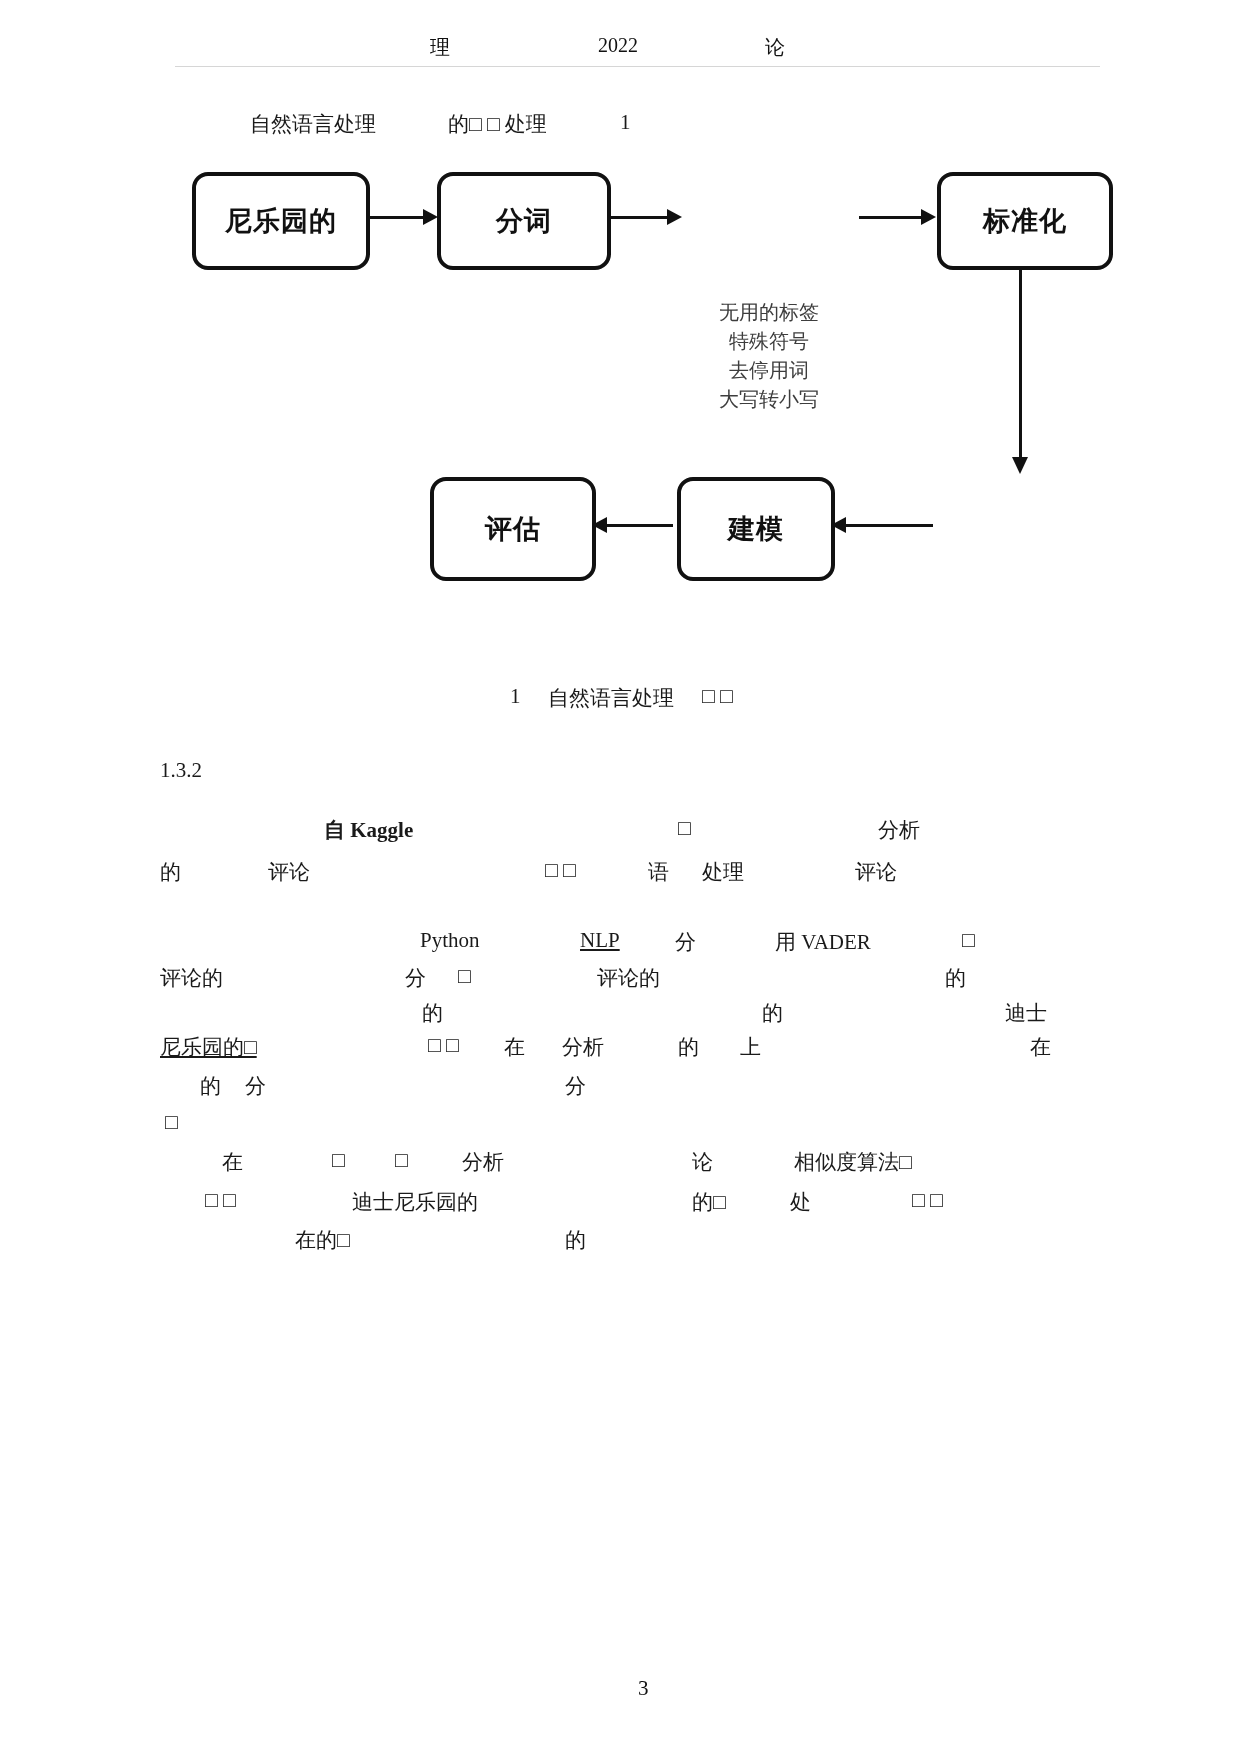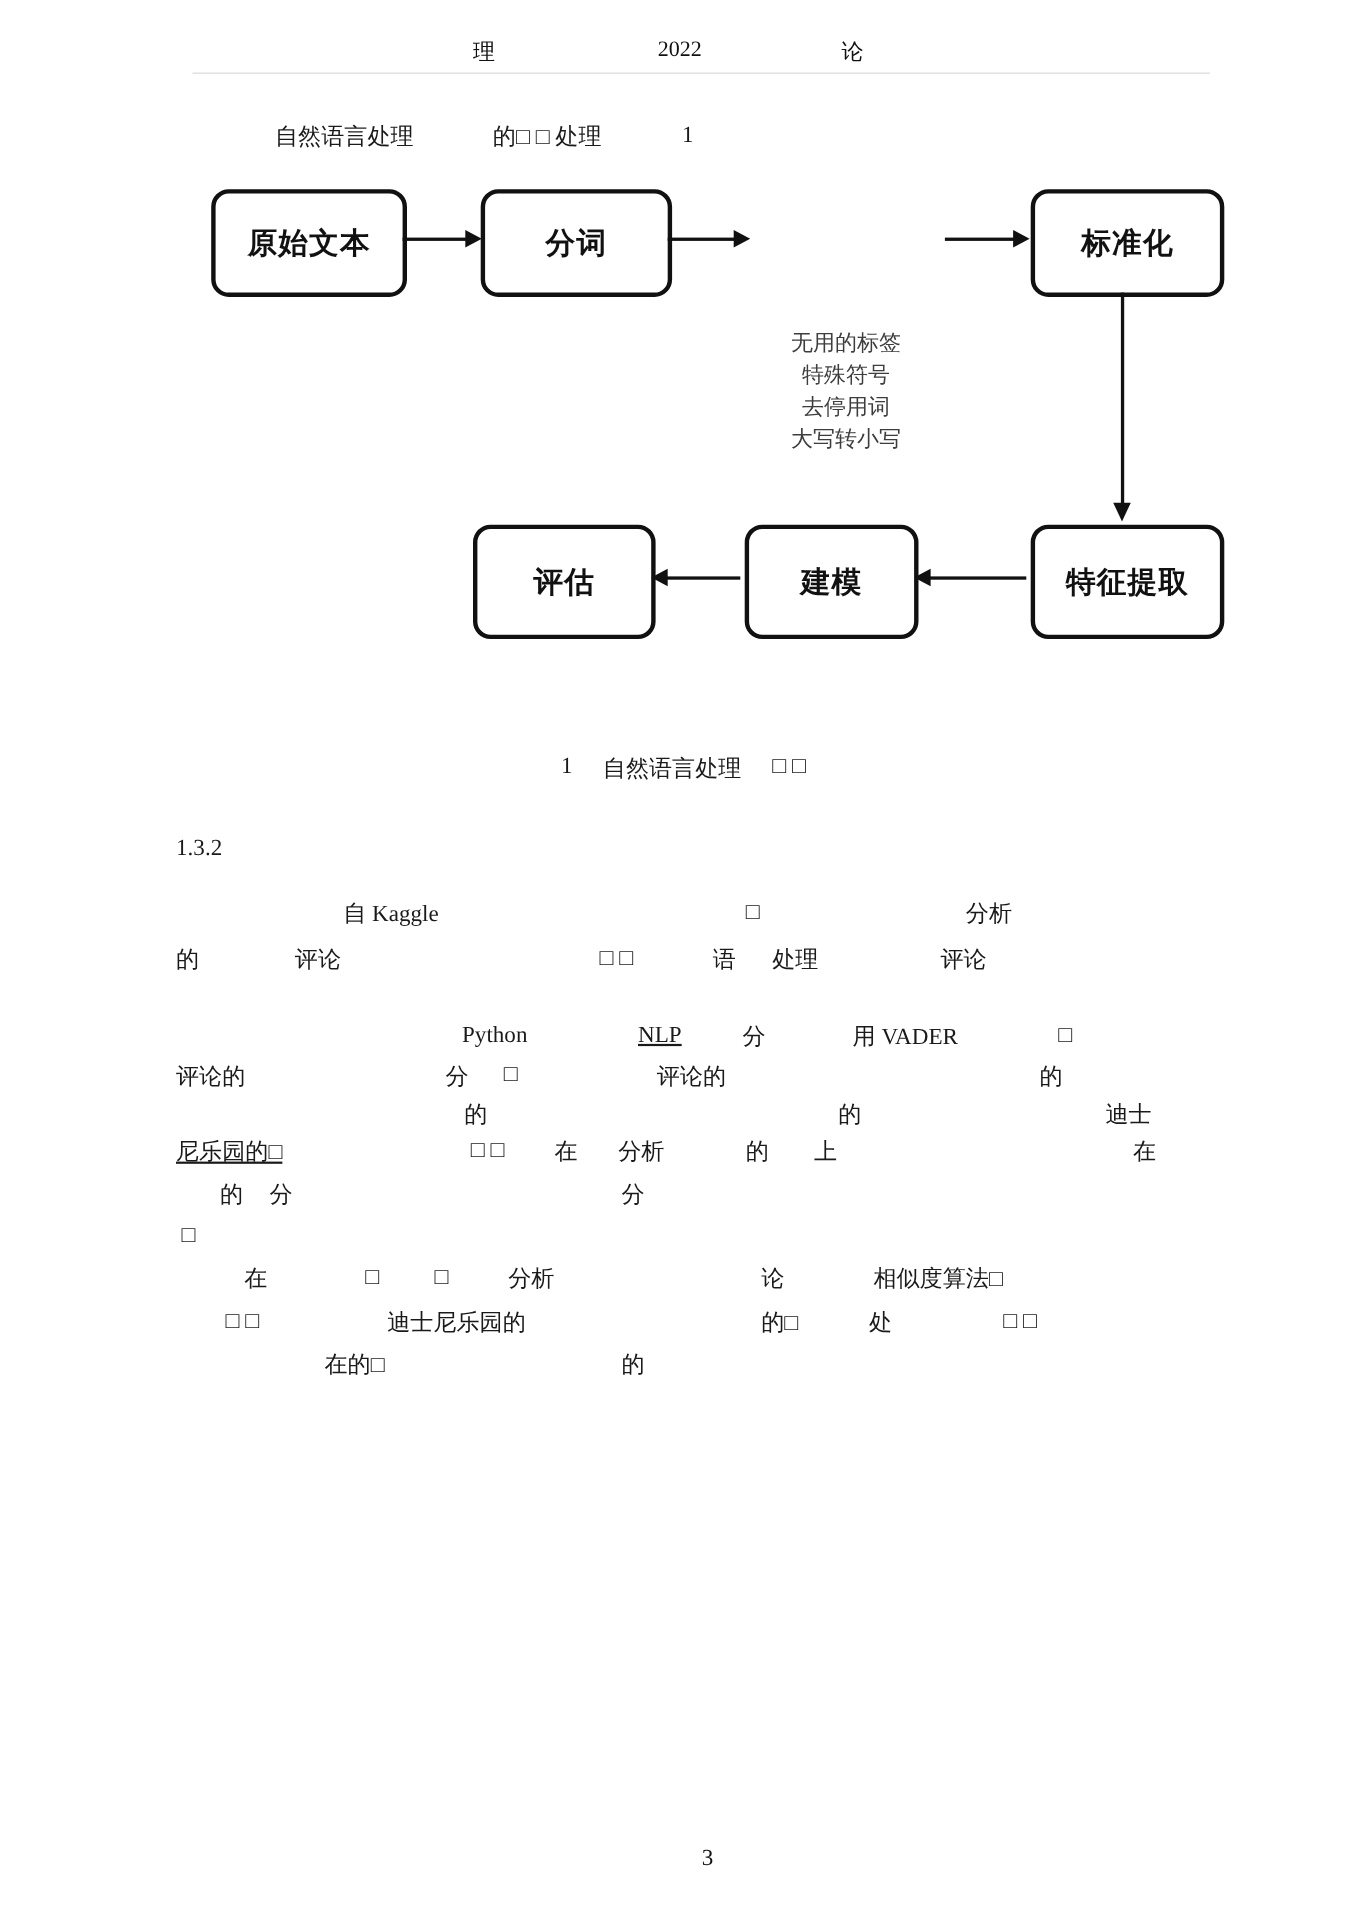--- a/index.html
+++ b/index.html
@@ -26,58 +26,57 @@
 </head>
 <body>
 
 <div id="page">
 
   <span class="hdr" style="left:430px">理</span>
   <span class="hdr" style="left:598px">2022</span>
   <span class="hdr" style="left:765px">论</span>
   <div id="hdr-rule"></div>
 
-  <div class="fbox" style="left:192px;top:172px;width:170px;height:90px">原始文本</div>
+  <div class="fbox" style="left:192px;top:172px;width:170px;height:90px">尼乐园的</div>
   <div class="fbox" style="left:437px;top:172px;width:166px;height:90px">分词</div>
   <div class="fbox" style="left:937px;top:172px;width:168px;height:90px">标准化</div>
 
   <div class="hline" style="left:366px;top:216px;width:58px"></div>
   <div class="tri-r" style="left:423px;top:209px"></div>
   <div class="hline" style="left:607px;top:216px;width:61px"></div>
   <div class="tri-r" style="left:667px;top:209px"></div>
   <div class="hline" style="left:859px;top:216px;width:63px"></div>
   <div class="tri-r" style="left:921px;top:209px"></div>
 
   <div class="fnote" style="left:659px;top:298px">无用的标签
 特殊符号
 去停用词
 大写转小写</div>
 
   <div class="vline" style="left:1019px;top:266px;height:192px"></div>
   <div class="tri-d" style="left:1012px;top:457px"></div>
 
   <div class="fbox" style="left:430px;top:477px;width:158px;height:96px">评估</div>
   <div class="fbox" style="left:677px;top:477px;width:150px;height:96px">建模</div>
-  <div class="fbox" style="left:937px;top:477px;width:168px;height:96px">特征提取</div>
 
   <div class="tri-l" style="left:592px;top:517px"></div>
   <div class="hline" style="left:606px;top:524px;width:67px"></div>
   <div class="tri-l" style="left:831px;top:517px"></div>
   <div class="hline" style="left:845px;top:524px;width:88px"></div>
 
 
   <div id="text-layer">
       <span class="seg b" style="left: 250px; top: 110px;">自然语言处理</span>
       <span class="seg" style="left: 448px; top: 110px; text-align: center;">的□ □ 处理</span>
       <span class="seg" style="left: 620px; top: 110px;">1</span>
       <span class="seg" style="left: 510px; top: 684px;">1</span>
       <span class="seg b" style="left: 548px; top: 684px;">自然语言处理</span>
       <span class="seg" style="left: 702px; top: 684px;">□ □</span>
       <span class="seg b" style="left: 160px; top: 758px;">1.3.2</span>
-      <span class="seg" style="left: 312px; top: 816px;">自 Kaggle</span>
+      <span class="seg" style="left: 324px; top: 816px; font-weight: bold;">自 Kaggle</span>
       <span class="seg" style="left: 678px; top: 816px;">□</span>
       <span class="seg" style="left: 878px; top: 816px;">分析</span>
       <span class="seg" style="left: 160px; top: 858px;">的</span>
       <span class="seg" style="left: 268px; top: 858px;">评论</span>
       <span class="seg" style="left: 545px; top: 858px;">□ □</span>
       <span class="seg" style="left: 648px; top: 858px;">语</span>
       <span class="seg" style="left: 702px; top: 858px;">处理</span>
       <span class="seg" style="left: 855px; top: 858px;">评论</span>
       <span class="seg" style="left: 420px; top: 928px;">Python</span>
       <span class="seg" style="left: 580px; top: 928px; text-decoration: underline;">NLP</span>

